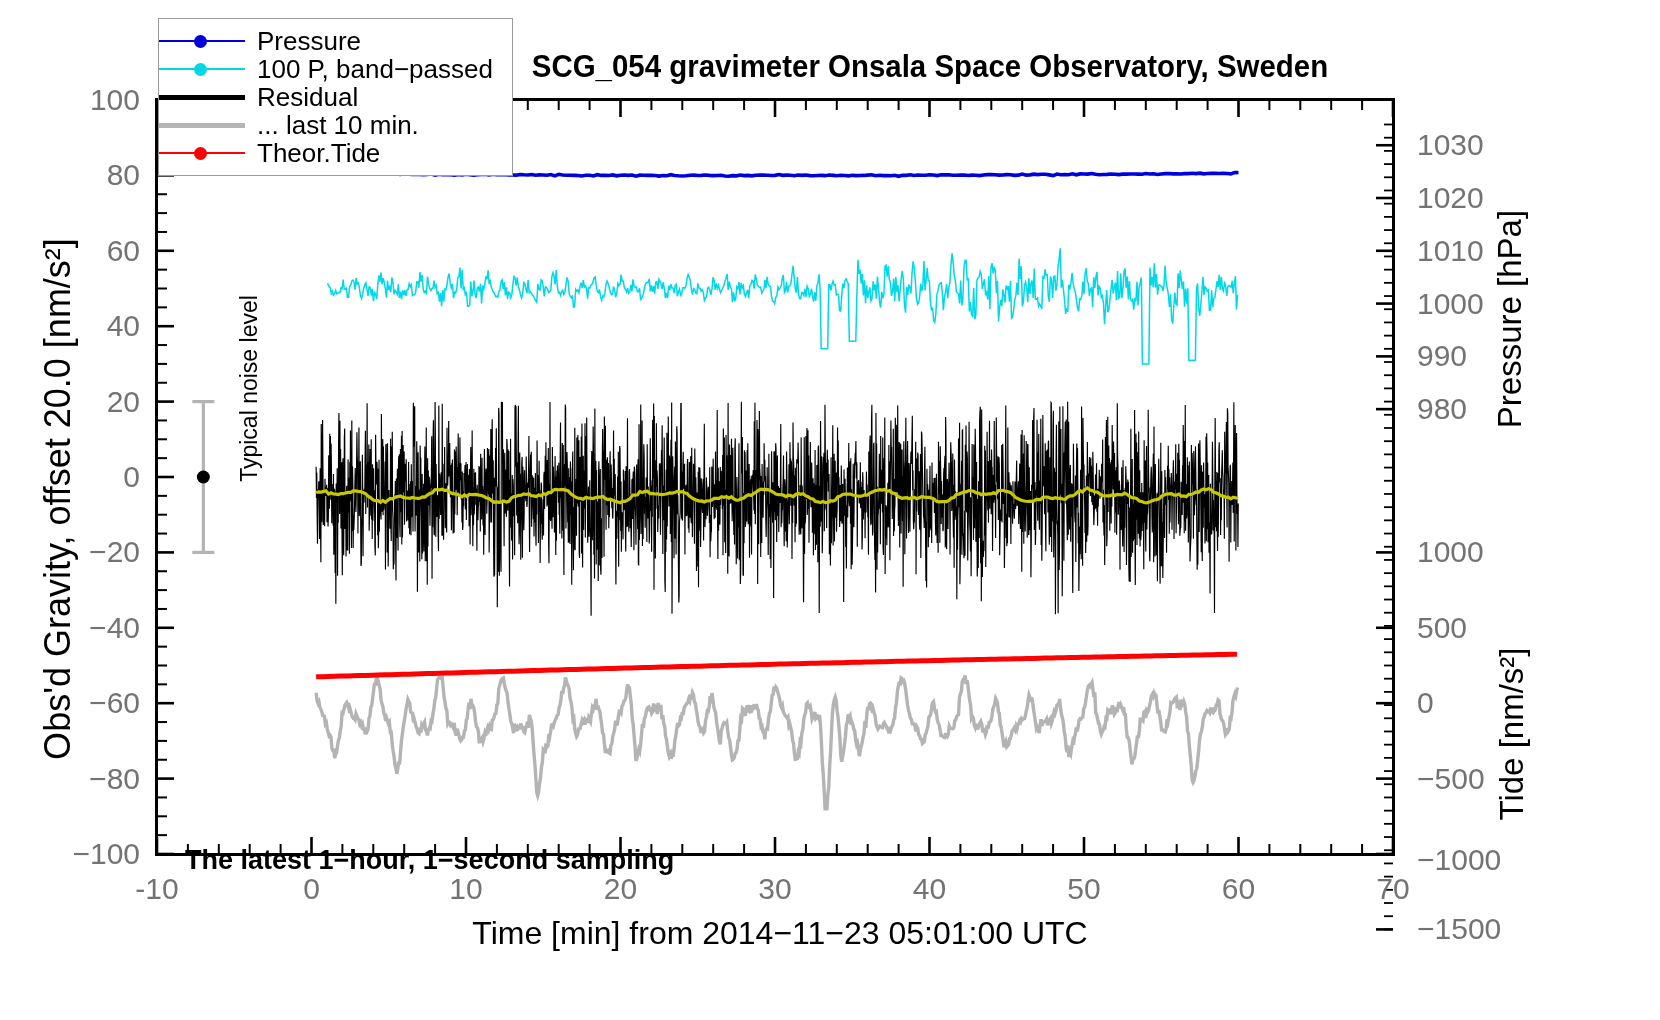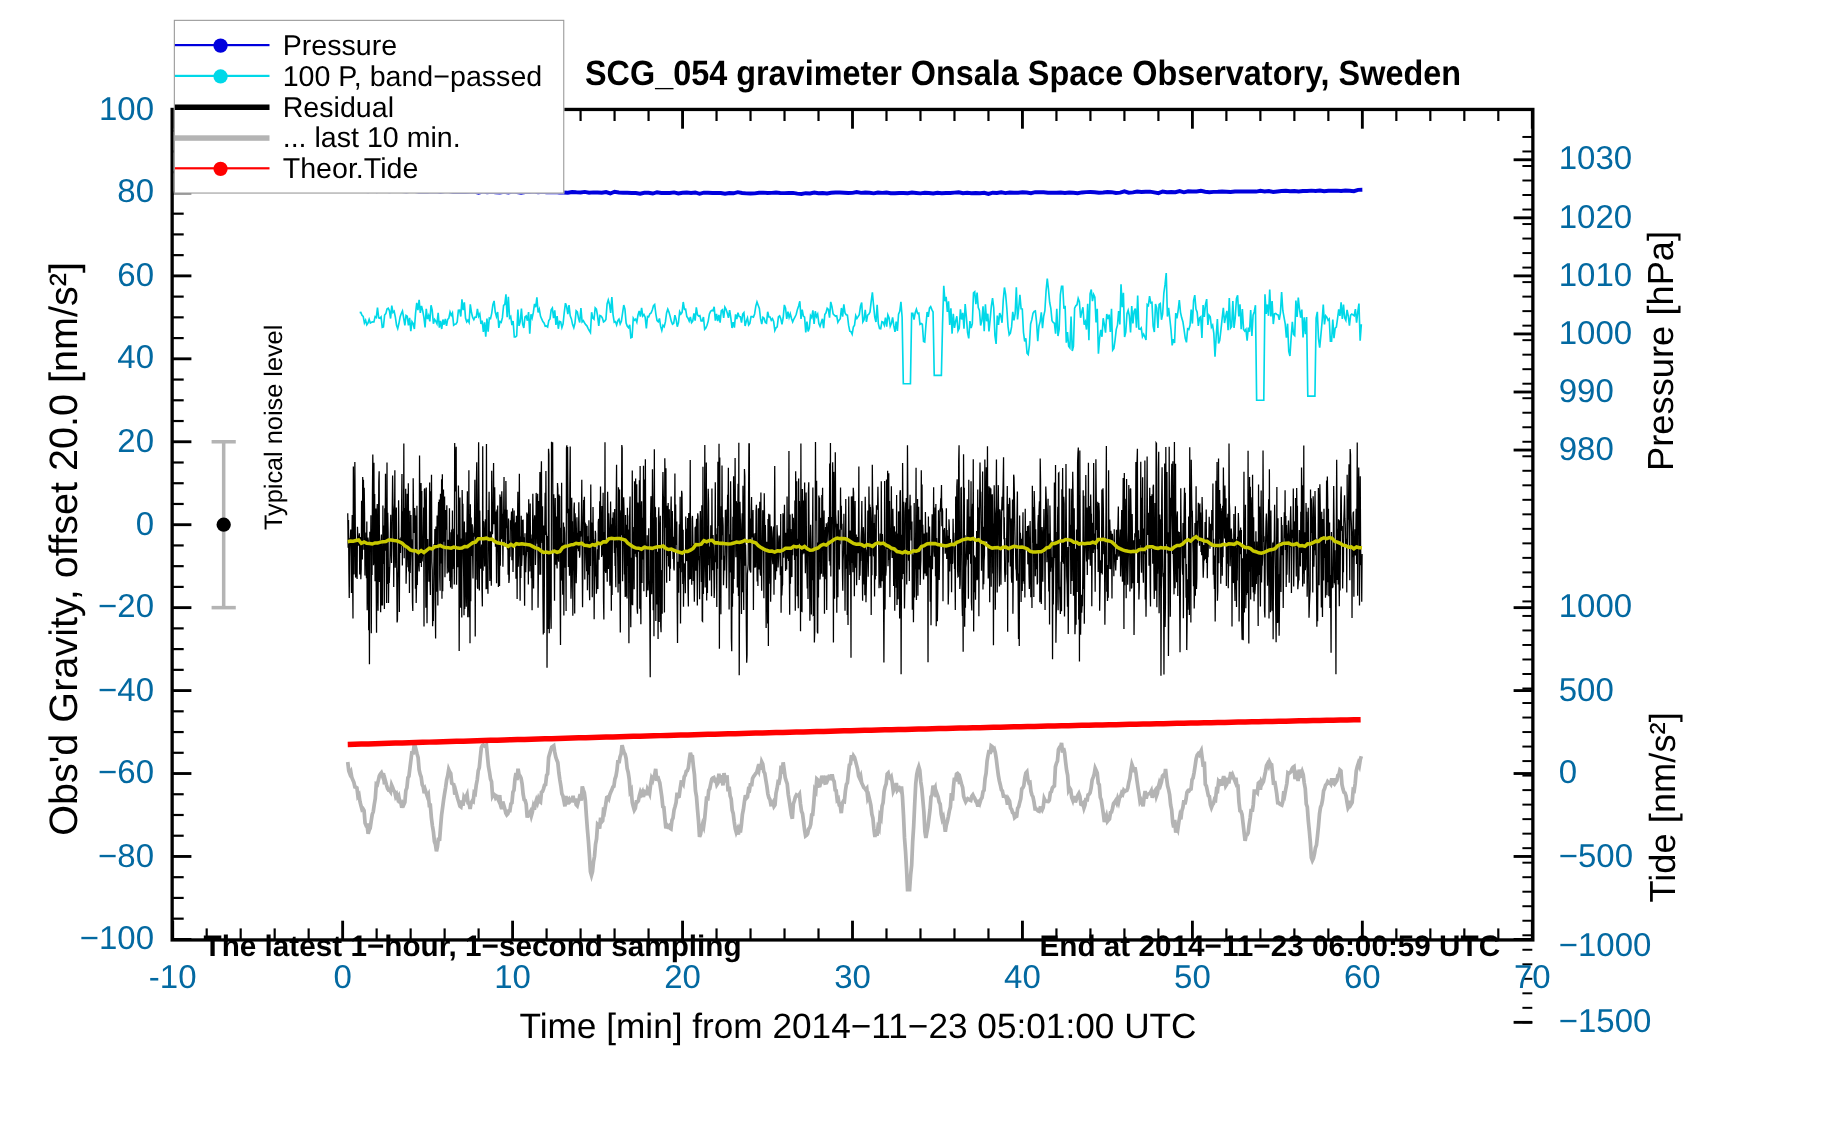--- a/index.html
+++ b/index.html
@@ -7,21 +7,21 @@
   #root{position:relative;width:1660px;height:1020px;background:#fff;}
 
   
   #plot-frame{
     position:absolute;left:155px;top:98px;width:1240px;height:758px;
     border:3px solid #000;box-sizing:border-box;background:#fff;
   }
   #svg-layer{position:absolute;left:0;top:0;width:1660px;height:1020px;pointer-events:none;}
 
   
-  .tick-lbl{position:absolute;font-size:30px;color:#0369a1;white-space:nowrap;
+  .tick-lbl{position:absolute;font-size:30px;color:#737373;white-space:nowrap;
             font-family:"Liberation Sans",sans-serif;}
   .tick-lbl.left{text-align:right;transform:translateY(-50%);}
   .tick-lbl.right{text-align:left;transform:translateY(-50%);}
   .tick-lbl.bottom{transform:translateX(-50%);}
 
   
   .axis-title{position:absolute;font-size:33px;color:#000;white-space:nowrap;
               font-family:"Liberation Sans",sans-serif;}
   #ylabel-left{left:-262px;top:478px;width:640px;text-align:center;
                transform:rotate(-90deg);transform-origin:center center;font-size:36px;}
@@ -331,21 +331,20 @@
       <div class="tick-lbl bottom" style="left: 775px; top: 872px;">30</div>
       <div class="tick-lbl bottom" style="left: 929.5px; top: 872px;">40</div>
       <div class="tick-lbl bottom" style="left: 1084px; top: 872px;">50</div>
       <div class="tick-lbl bottom" style="left: 1238.5px; top: 872px;">60</div>
       <div class="tick-lbl bottom" style="left: 1393px; top: 872px;">70</div>
     </div>
 
   <div id="noise-label">Typical noise level</div>
 
   <div class="plot-note" id="note-left">The latest 1−hour, 1−second sampling</div>
-  <div class="plot-note" id="note-right">End at 2014−11−23 06:00:59 UTC</div>
 
   <div id="legend">
       <div class="legend-row">
         <div class="legend-key">
           <div class="lk-line" style="background: rgb(0, 0, 221);"></div>
           <div class="lk-dot" style="background: rgb(0, 0, 221);"></div>
         </div>
         <span class="legend-text">Pressure</span>
       </div>
       <div class="legend-row">

